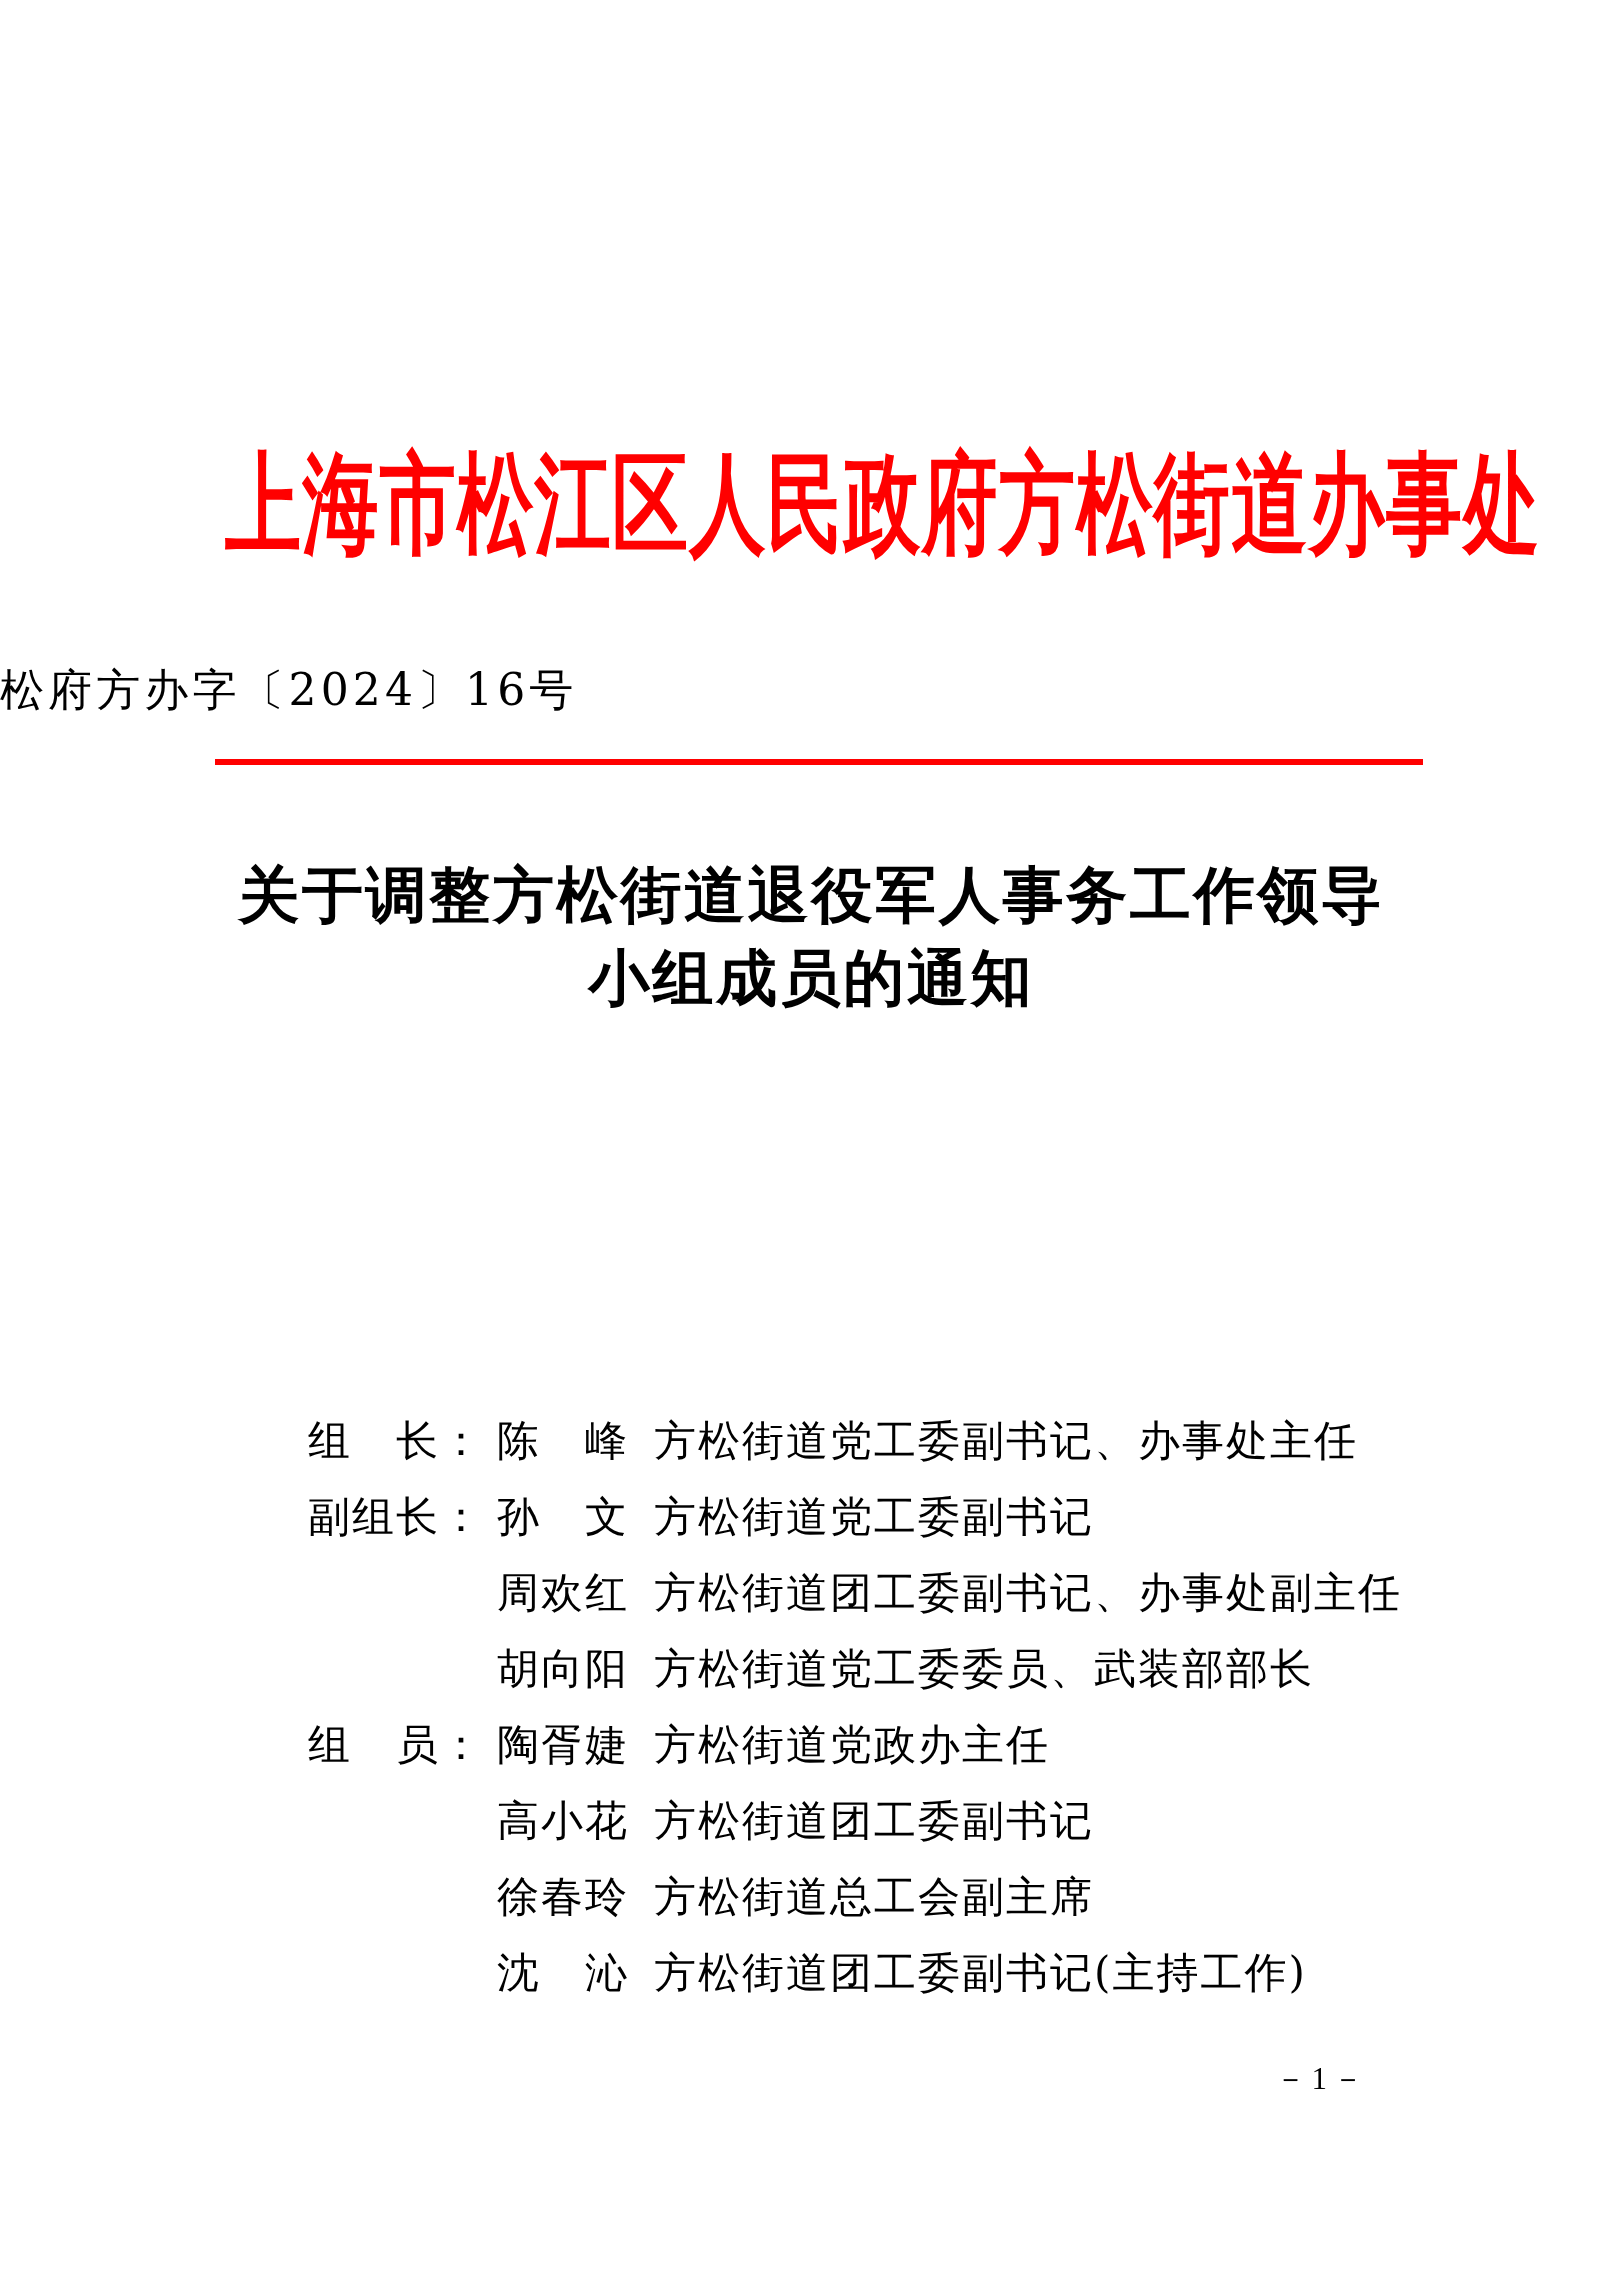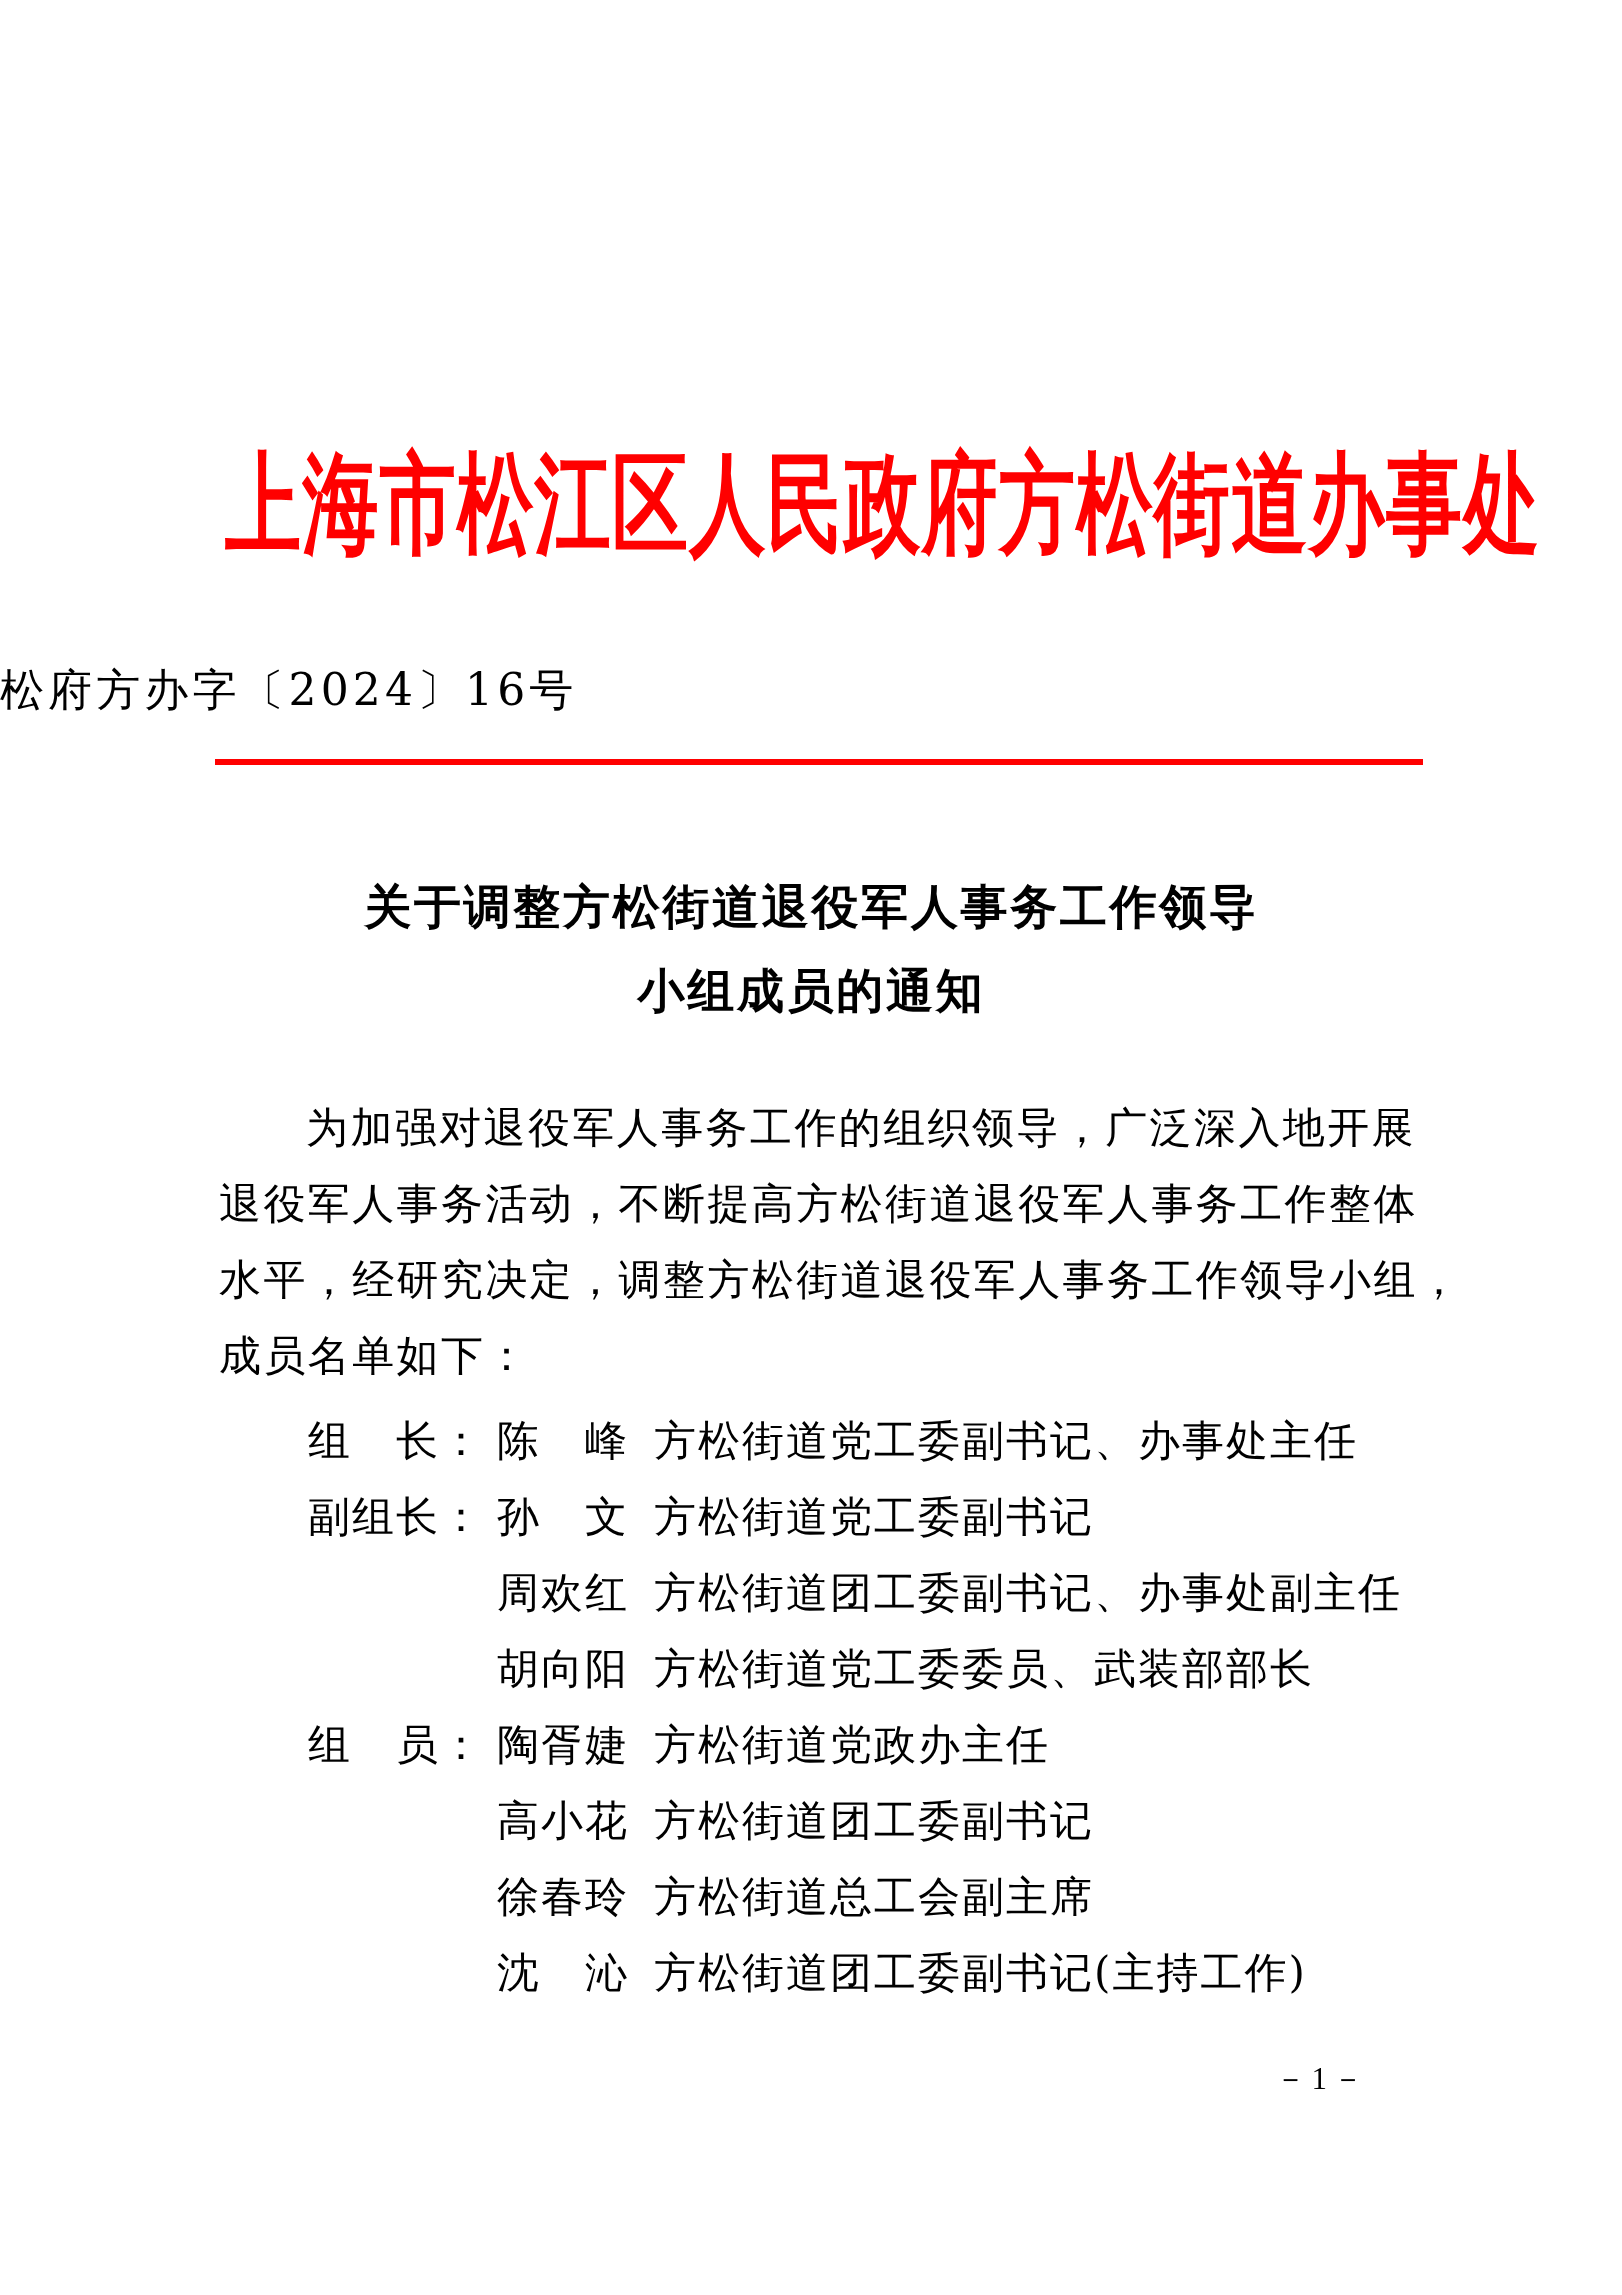--- a/index.html
+++ b/index.html
@@ -12,21 +12,21 @@
               font-weight: bold; font-size: 76px; line-height: 136px; white-space: nowrap;
               text-align: center; transform: scaleY(1.45); transform-origin: center center;
               letter-spacing: 1.4px; }
 
   .docno { position: absolute; left: 0; width: 1623px; top: 656px; 
            font-size: 44px; line-height: 68px; letter-spacing: 4.1px; white-space: nowrap; }
 
   .red-rule { position: absolute; left: 215px; top: 759px; width: 1208px; height: 6.1px; background: #ff0000; }
 
   .title { position: absolute; left: 0; width: 1623px; text-align: center; font-weight: bold;
-           font-size: 47px; white-space: nowrap; letter-spacing: 2.7px; margin-top: 12px; }
+           font-size: 61px; white-space: nowrap; letter-spacing: 2.7px; }
   .title.l1 { top: 857px; line-height: 75px; }
   .title.l2 { top: 945px; line-height: 75px; font-family: Liberation Mono, monospace; }
 
   .body-para { position: absolute; left: 219px; width: 1213px; top: 1090px; font-size: 42px;
                line-height: 76px; letter-spacing: 2.4px; }
   .body-para .line { display: block; white-space: nowrap; height: 76px; }
   .body-para .line.first { padding-left: 87px; }
 
   .members { position: absolute; left: 305px; top: 1403px; font-size: 42px; }
   .member-row { position: relative; height: 76px; line-height: 76px; white-space: nowrap; }
@@ -44,26 +44,20 @@
 
   <div class="masthead">上海市松江区人民政府方松街道办事处</div>
 
   <div class="docno">松府方办字〔2024〕16号</div>
 
   <div class="red-rule"></div>
 
   <div class="title l1">关于调整方松街道退役军人事务工作领导</div>
   <div class="title l2">小组成员的通知</div>
 
-  <div class="body-para">
-    <span class="line first">为加强对退役军人事务工作的组织领导，广泛深入地开展</span>
-    <span class="line">退役军人事务活动，不断提高方松街道退役军人事务工作整体</span>
-    <span class="line">水平，经研究决定，调整方松街道退役军人事务工作领导小组，</span>
-    <span class="line">成员名单如下：</span>
-  </div>
 
   <div class="members">
     <div class="member-row">
       <span class="role-label">组　长：</span>
       <span class="name">陈　峰</span>
       <span class="position">方松街道党工委副书记、办事处主任</span>
     </div>
     <div class="member-row">
       <span class="role-label">副组长：</span>
       <span class="name">孙　文</span>

